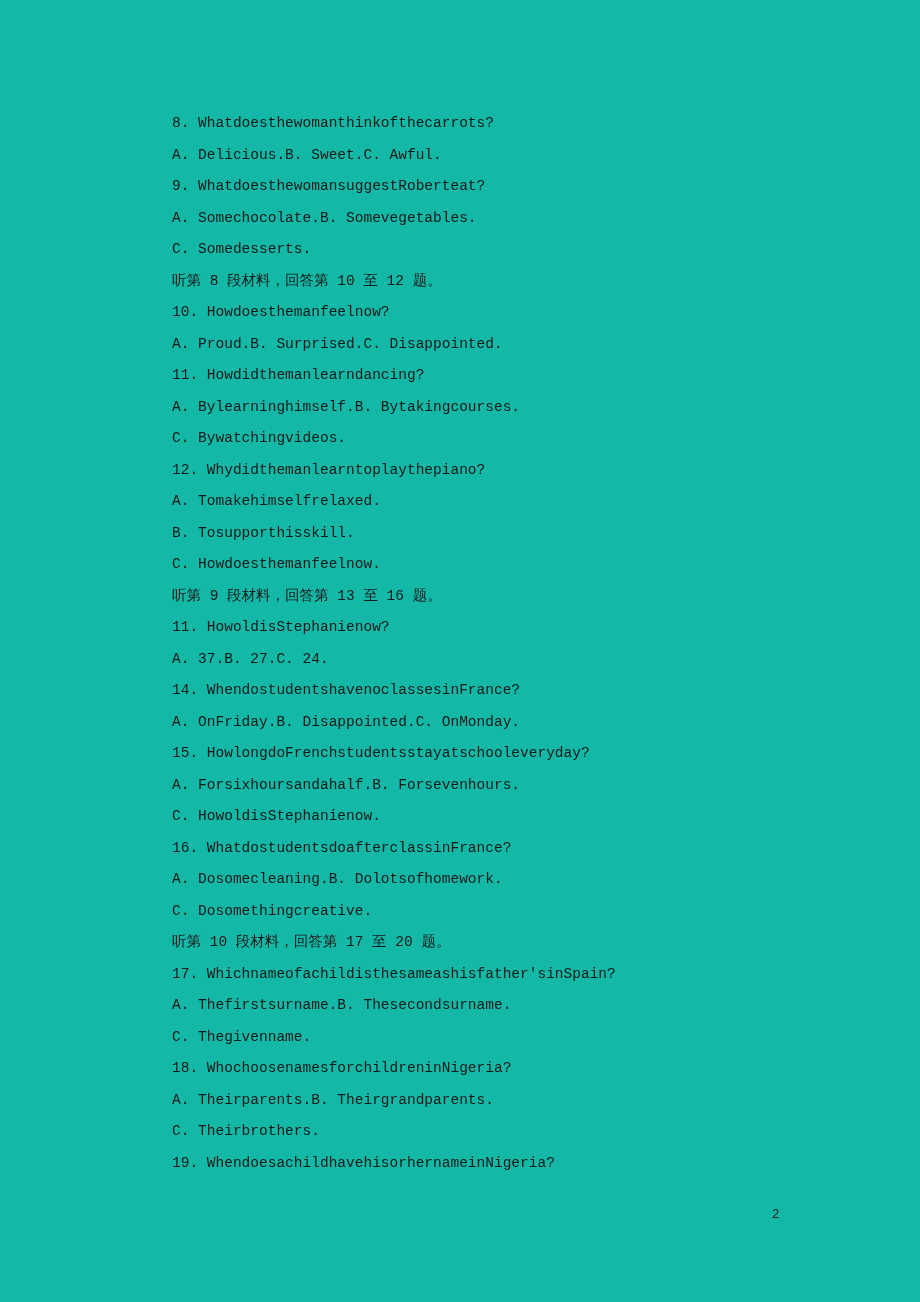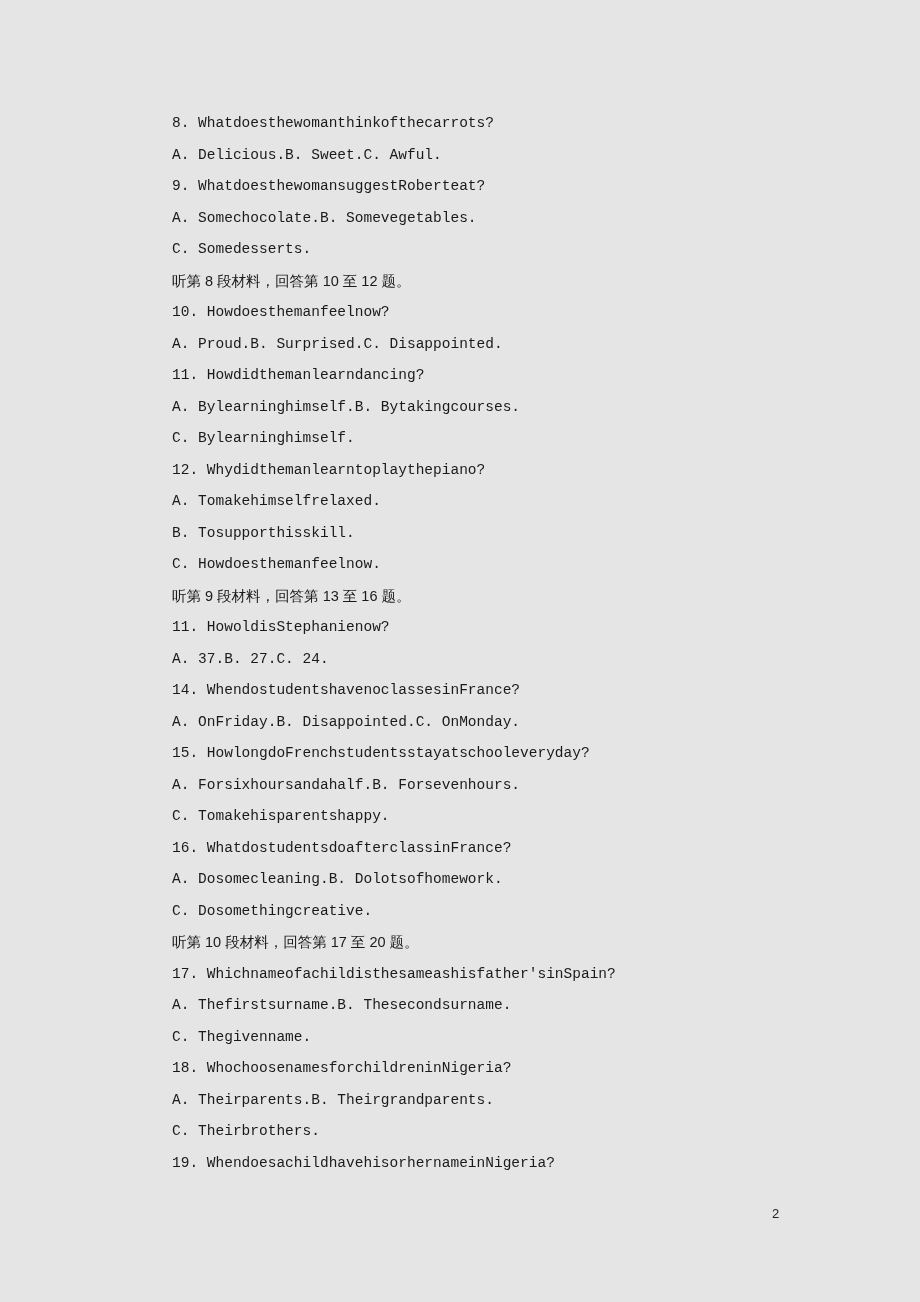--- a/index.html
+++ b/index.html
@@ -14,37 +14,37 @@
       overflow: hidden;
       font-family: "Liberation Mono", "DejaVu Sans Mono", monospace;
       color: #1a1a1a;
     }
     .page {
       position: absolute;
       left: 0;
       top: 0;
       width: 920px;
       height: 1302px;
-      background: #e5e5e5;
+      background: #14b8a6;
     }
     .content {
       position: absolute;
       left: 172px;
       top: 112px;
       width: 600px;
     }
     .line {
       height: 31.5px;
       line-height: 22px;
       font-size: 14.5px;
       white-space: pre;
       letter-spacing: 0px;
     }
     .line.cn {
-      font-family: Liberation Sans, sans-serif;
+      font-family: Liberation Mono, monospace;
       font-size: 14.5px;
     }
     .page-number {
       position: absolute;
       left: 772px;
       top: 1206px;
       font-family: "Liberation Sans", "DejaVu Sans", sans-serif;
       font-size: 13px;
       color: #222;
     }
@@ -57,33 +57,33 @@
     <div class="line">8. Whatdoesthewomanthinkofthecarrots?</div>
     <div class="line">A. Delicious.B. Sweet.C. Awful.</div>
     <div class="line">9. WhatdoesthewomansuggestRoberteat?</div>
     <div class="line">A. Somechocolate.B. Somevegetables.</div>
     <div class="line">C. Somedesserts.</div>
     <div class="line cn">听第 8 段材料，回答第 10 至 12 题。</div>
     <div class="line">10. Howdoesthemanfeelnow?</div>
     <div class="line">A. Proud.B. Surprised.C. Disappointed.</div>
     <div class="line">11. Howdidthemanlearndancing?</div>
     <div class="line">A. Bylearninghimself.B. Bytakingcourses.</div>
-    <div class="line">C. Bylearninghimself.</div>
+    <div class="line">C. Bywatchingvideos.</div>
     <div class="line">12. Whydidthemanlearntoplaythepiano?</div>
     <div class="line">A. Tomakehimselfrelaxed.</div>
     <div class="line">B. Tosupporthisskill.</div>
     <div class="line">C. Howdoesthemanfeelnow.</div>
     <div class="line cn">听第 9 段材料，回答第 13 至 16 题。</div>
     <div class="line">11. HowoldisStephanienow?</div>
     <div class="line">A. 37.B. 27.C. 24.</div>
     <div class="line">14. WhendostudentshavenoclassesinFrance?</div>
     <div class="line">A. OnFriday.B. Disappointed.C. OnMonday.</div>
     <div class="line">15. HowlongdoFrenchstudentsstayatschooleveryday?</div>
     <div class="line">A. Forsixhoursandahalf.B. Forsevenhours.</div>
-    <div class="line">C. Tomakehisparentshappy.</div>
+    <div class="line">C. HowoldisStephanienow.</div>
     <div class="line">16. WhatdostudentsdoafterclassinFrance?</div>
     <div class="line">A. Dosomecleaning.B. Dolotsofhomework.</div>
     <div class="line">C. Dosomethingcreative.</div>
     <div class="line cn">听第 10 段材料，回答第 17 至 20 题。</div>
     <div class="line">17. Whichnameofachildisthesameashisfather'sinSpain?</div>
     <div class="line">A. Thefirstsurname.B. Thesecondsurname.</div>
     <div class="line">C. Thegivenname.</div>
     <div class="line">18. WhochoosenamesforchildreninNigeria?</div>
     <div class="line">A. Theirparents.B. Theirgrandparents.</div>
     <div class="line">C. Theirbrothers.</div>

